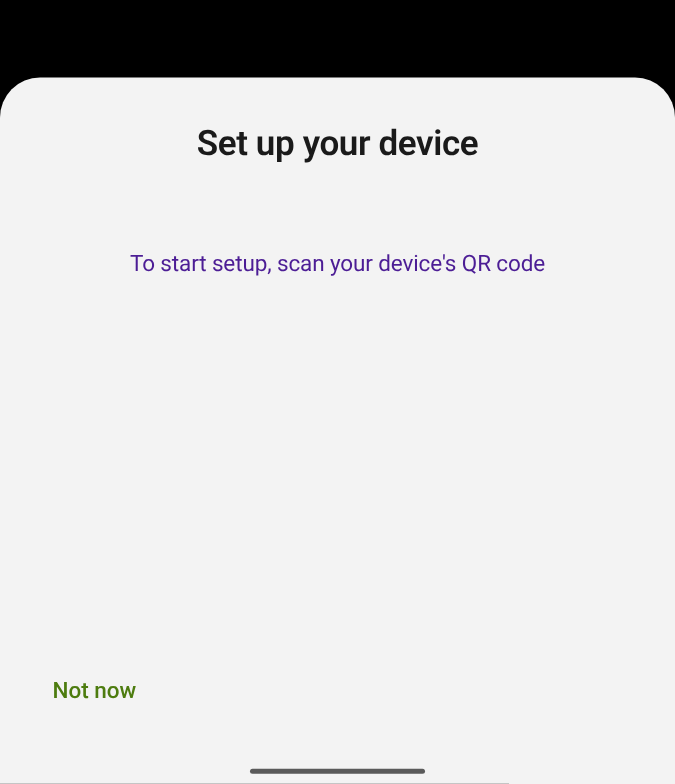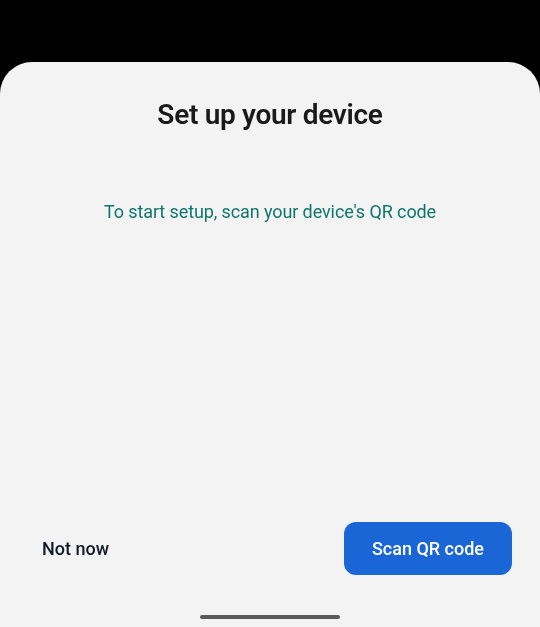--- a/index.html
+++ b/index.html
@@ -32,38 +32,38 @@
       font-size: 28px;
       font-weight: 600;
       color: #1a1a1a;
       text-align: center;
       letter-spacing: -0.3px;
       margin-top: 4px;
     }
     .subtitle {
       font-size: 18px;
       font-weight: 400;
-      color: #0f766e;
+      color: #4c1d95;
       text-align: center;
       margin-top: 28px;
       letter-spacing: -0.1px;
     }
     .spacer {
       flex: 1;
     }
     .button-row {
       display: flex;
       justify-content: space-between;
       align-items: center;
       margin-bottom: 28px;
     }
     .btn-text {
       background: transparent;
       border: none;
-      color: #0f172a;
+      color: #4d7c0f;
       font-size: 18px;
       font-weight: 500;
       cursor: pointer;
       padding: 12px 14px;
       border-radius: 10px;
       font-family: inherit;
     }
     .btn-primary {
       background: #1a66d6;
       border: none;
@@ -88,16 +88,15 @@
   </style>
 </head>
 <body>
 
 <div class="sheet">
   <h1 class="title">Set up your device</h1>
   <p class="subtitle">To start setup, scan your device's QR code</p>
   <div class="spacer"></div>
   <div class="button-row">
     <button class="btn-text">Not now</button>
-    <button class="btn-primary">Scan QR code</button>
   </div>
   <div class="nav-handle"></div>
 </div>
 
 </body></html>

